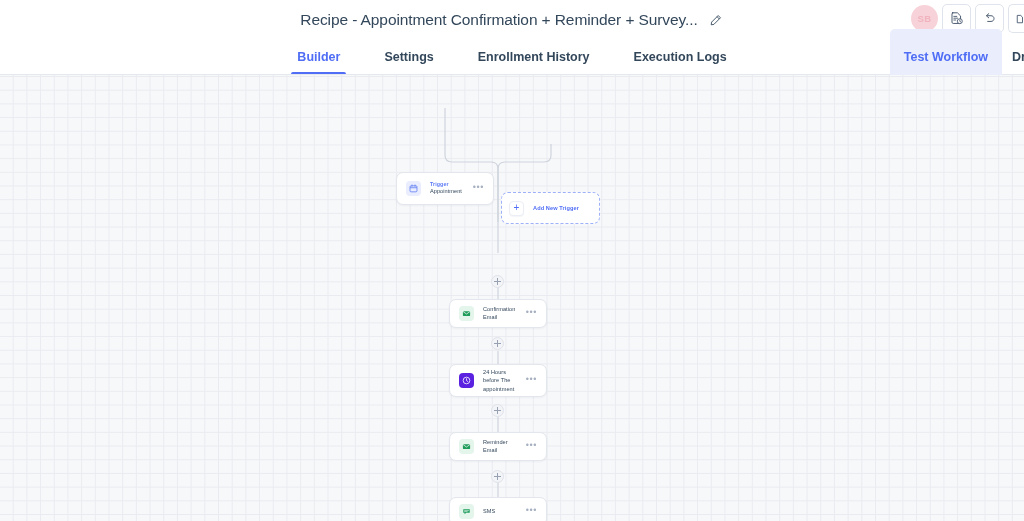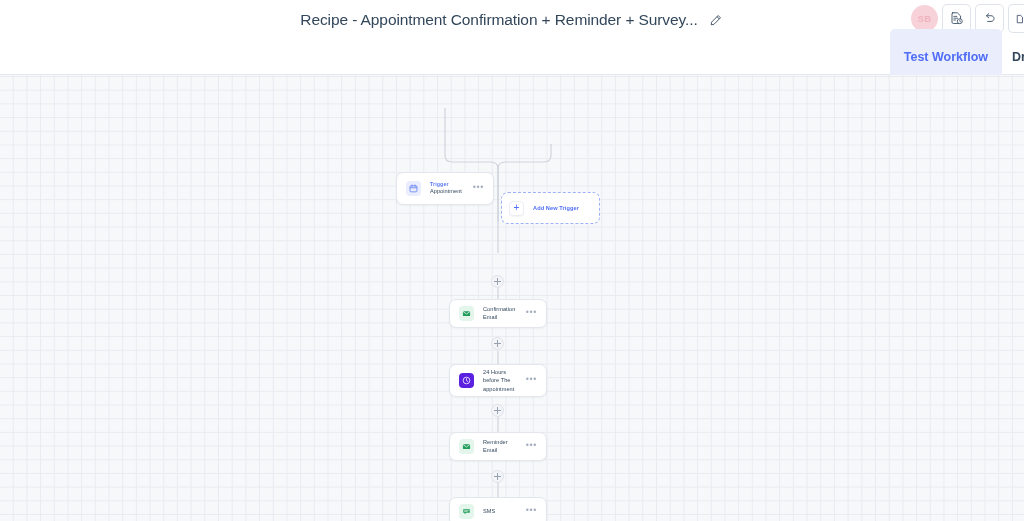--- a/index.html
+++ b/index.html
@@ -362,20 +362,34 @@
 
       <div class="icon-btn clipped">
         <svg width="12" height="14" viewBox="0 0 12 14" fill="none">
           <path d="M3 2.2h4.6L10 4.6V12H3V2.2z" stroke="#4a5a70" stroke-width="1.2"></path>
         </svg>
       </div>
     </div>
   </div>
 
   <div class="tabbar">
+    <div class="tabs">
+      <div class="tab active">
+        <span>Builder</span>
+      </div>
+      <div class="tab">
+        <span>Settings</span>
+      </div>
+      <div class="tab">
+        <span>Enrollment History</span>
+      </div>
+      <div class="tab">
+        <span>Execution Logs</span>
+      </div>
+    </div>
 
     <div class="tabbar-right">
       <button class="btn-test">Test Workflow</button>
       <button class="btn-draft">Draft</button>
     </div>
   </div>
 
   <div class="canvas">
     <div class="flow">
 

